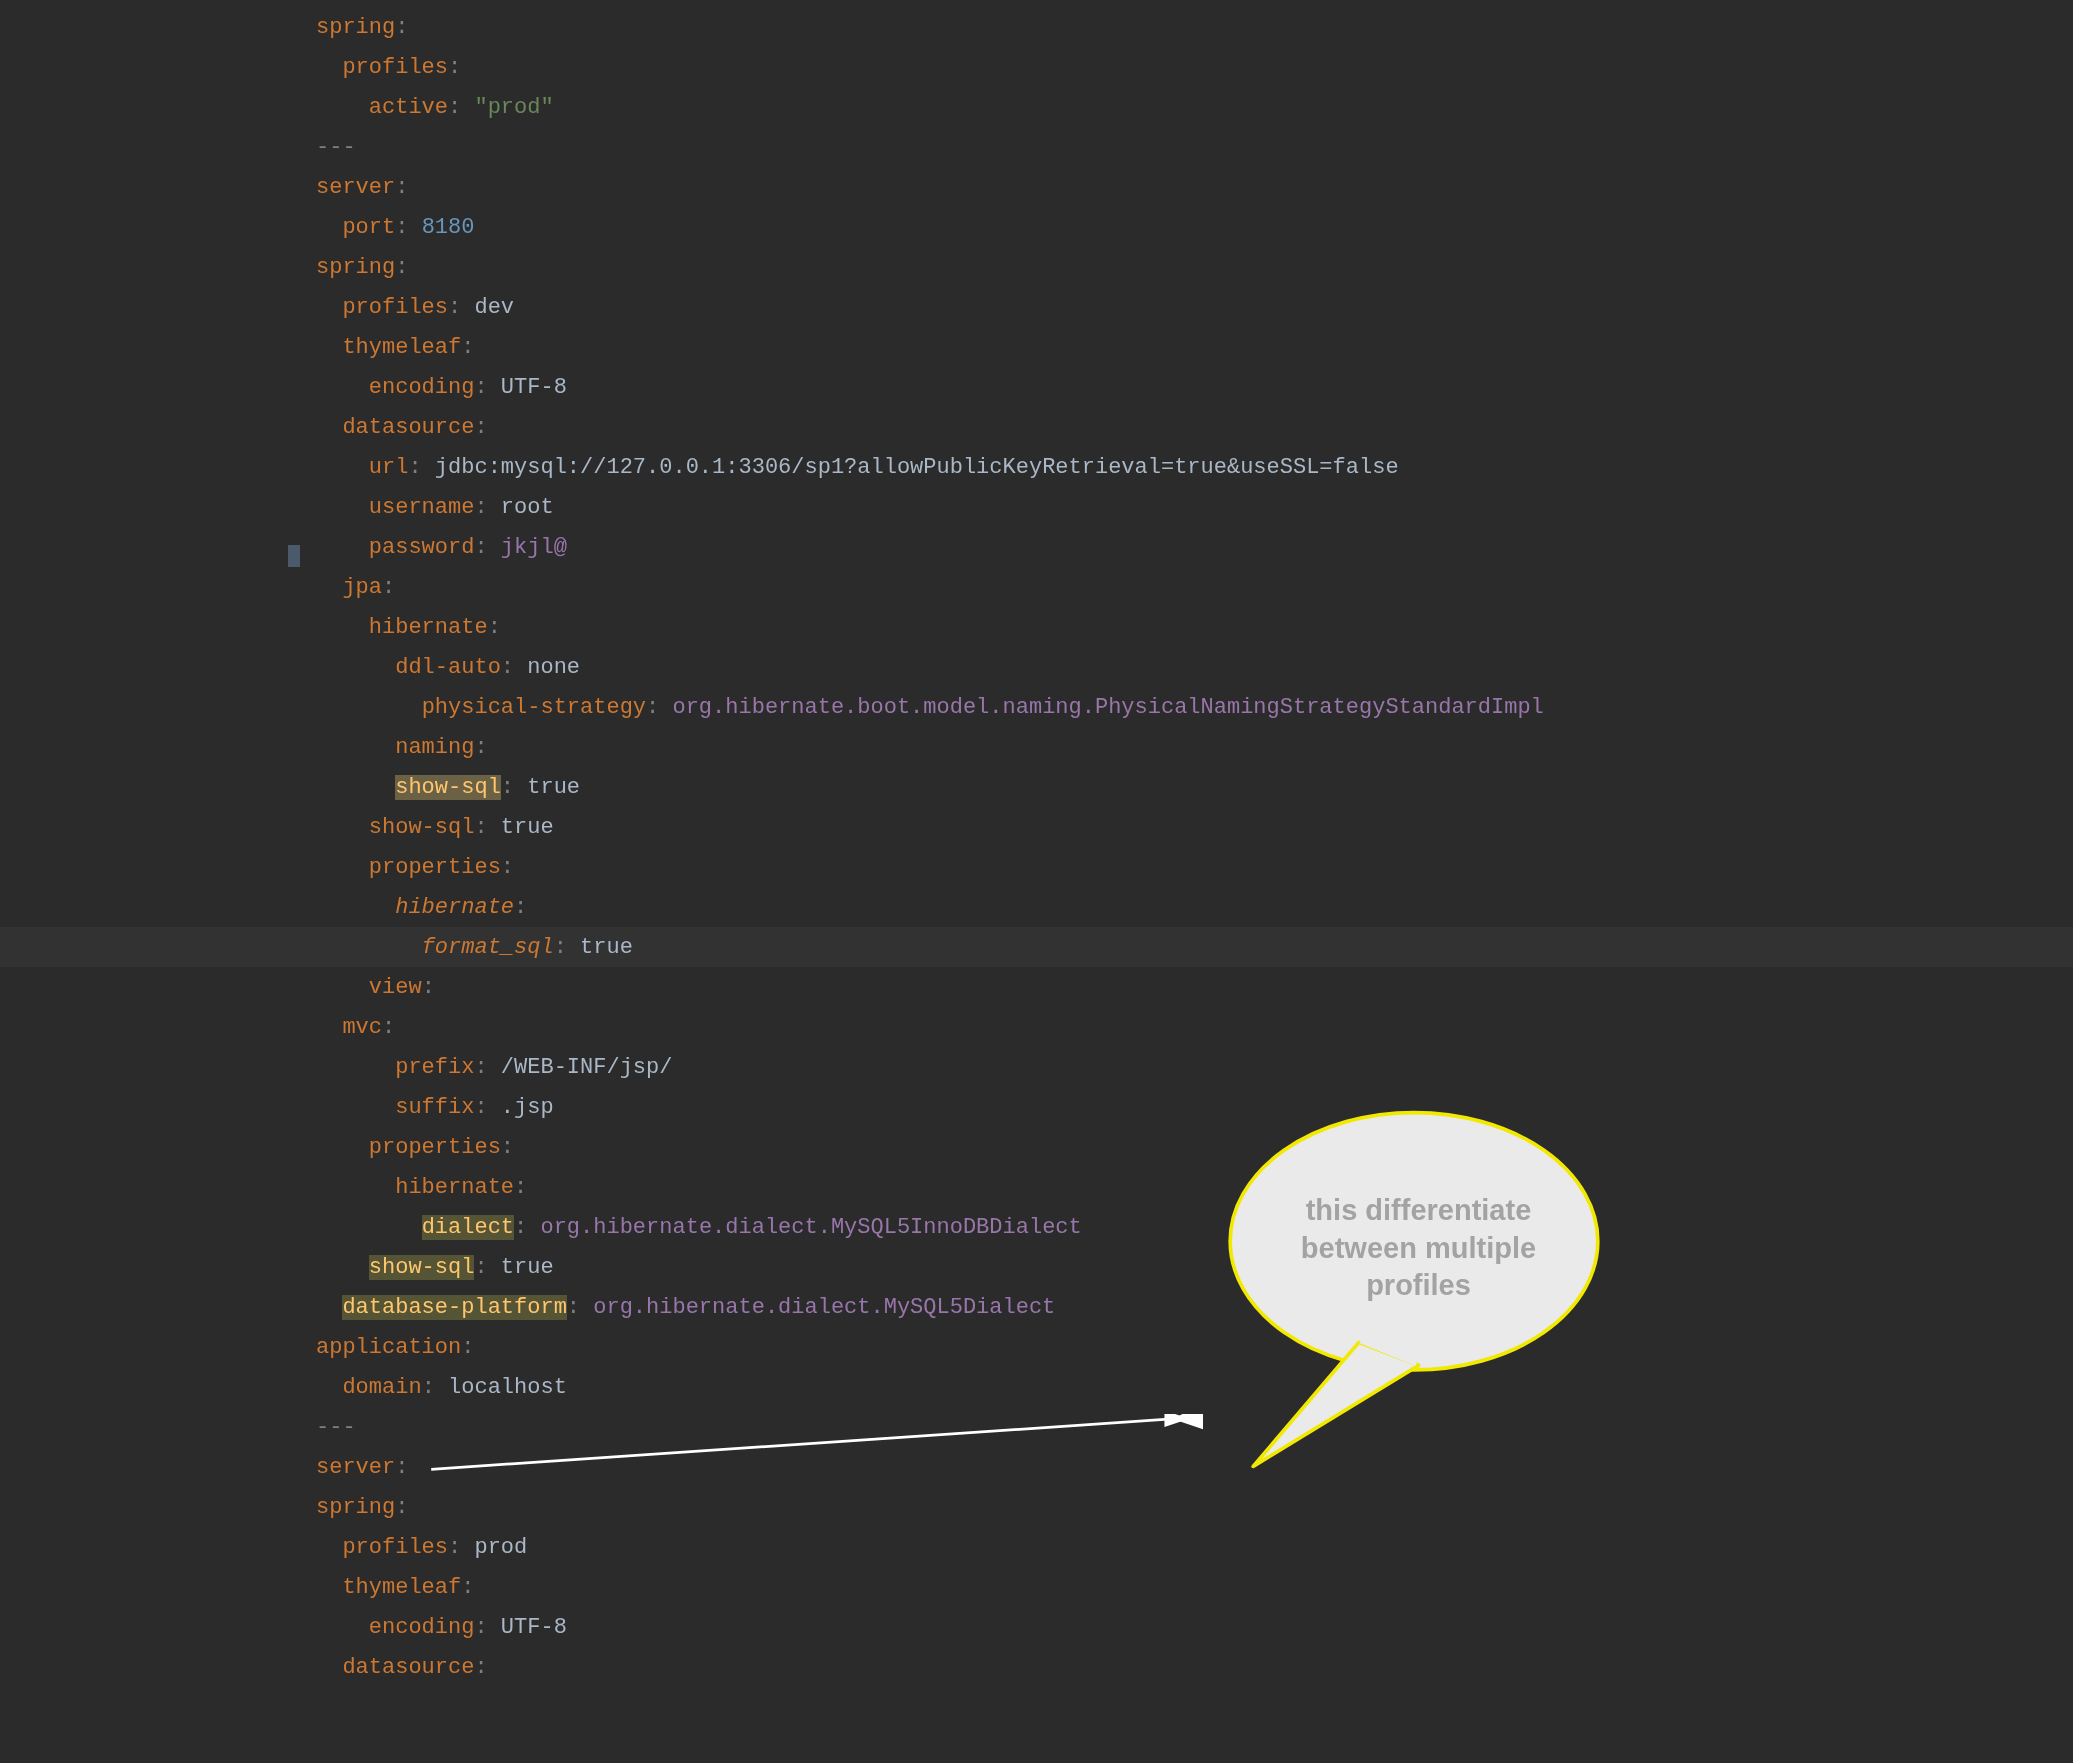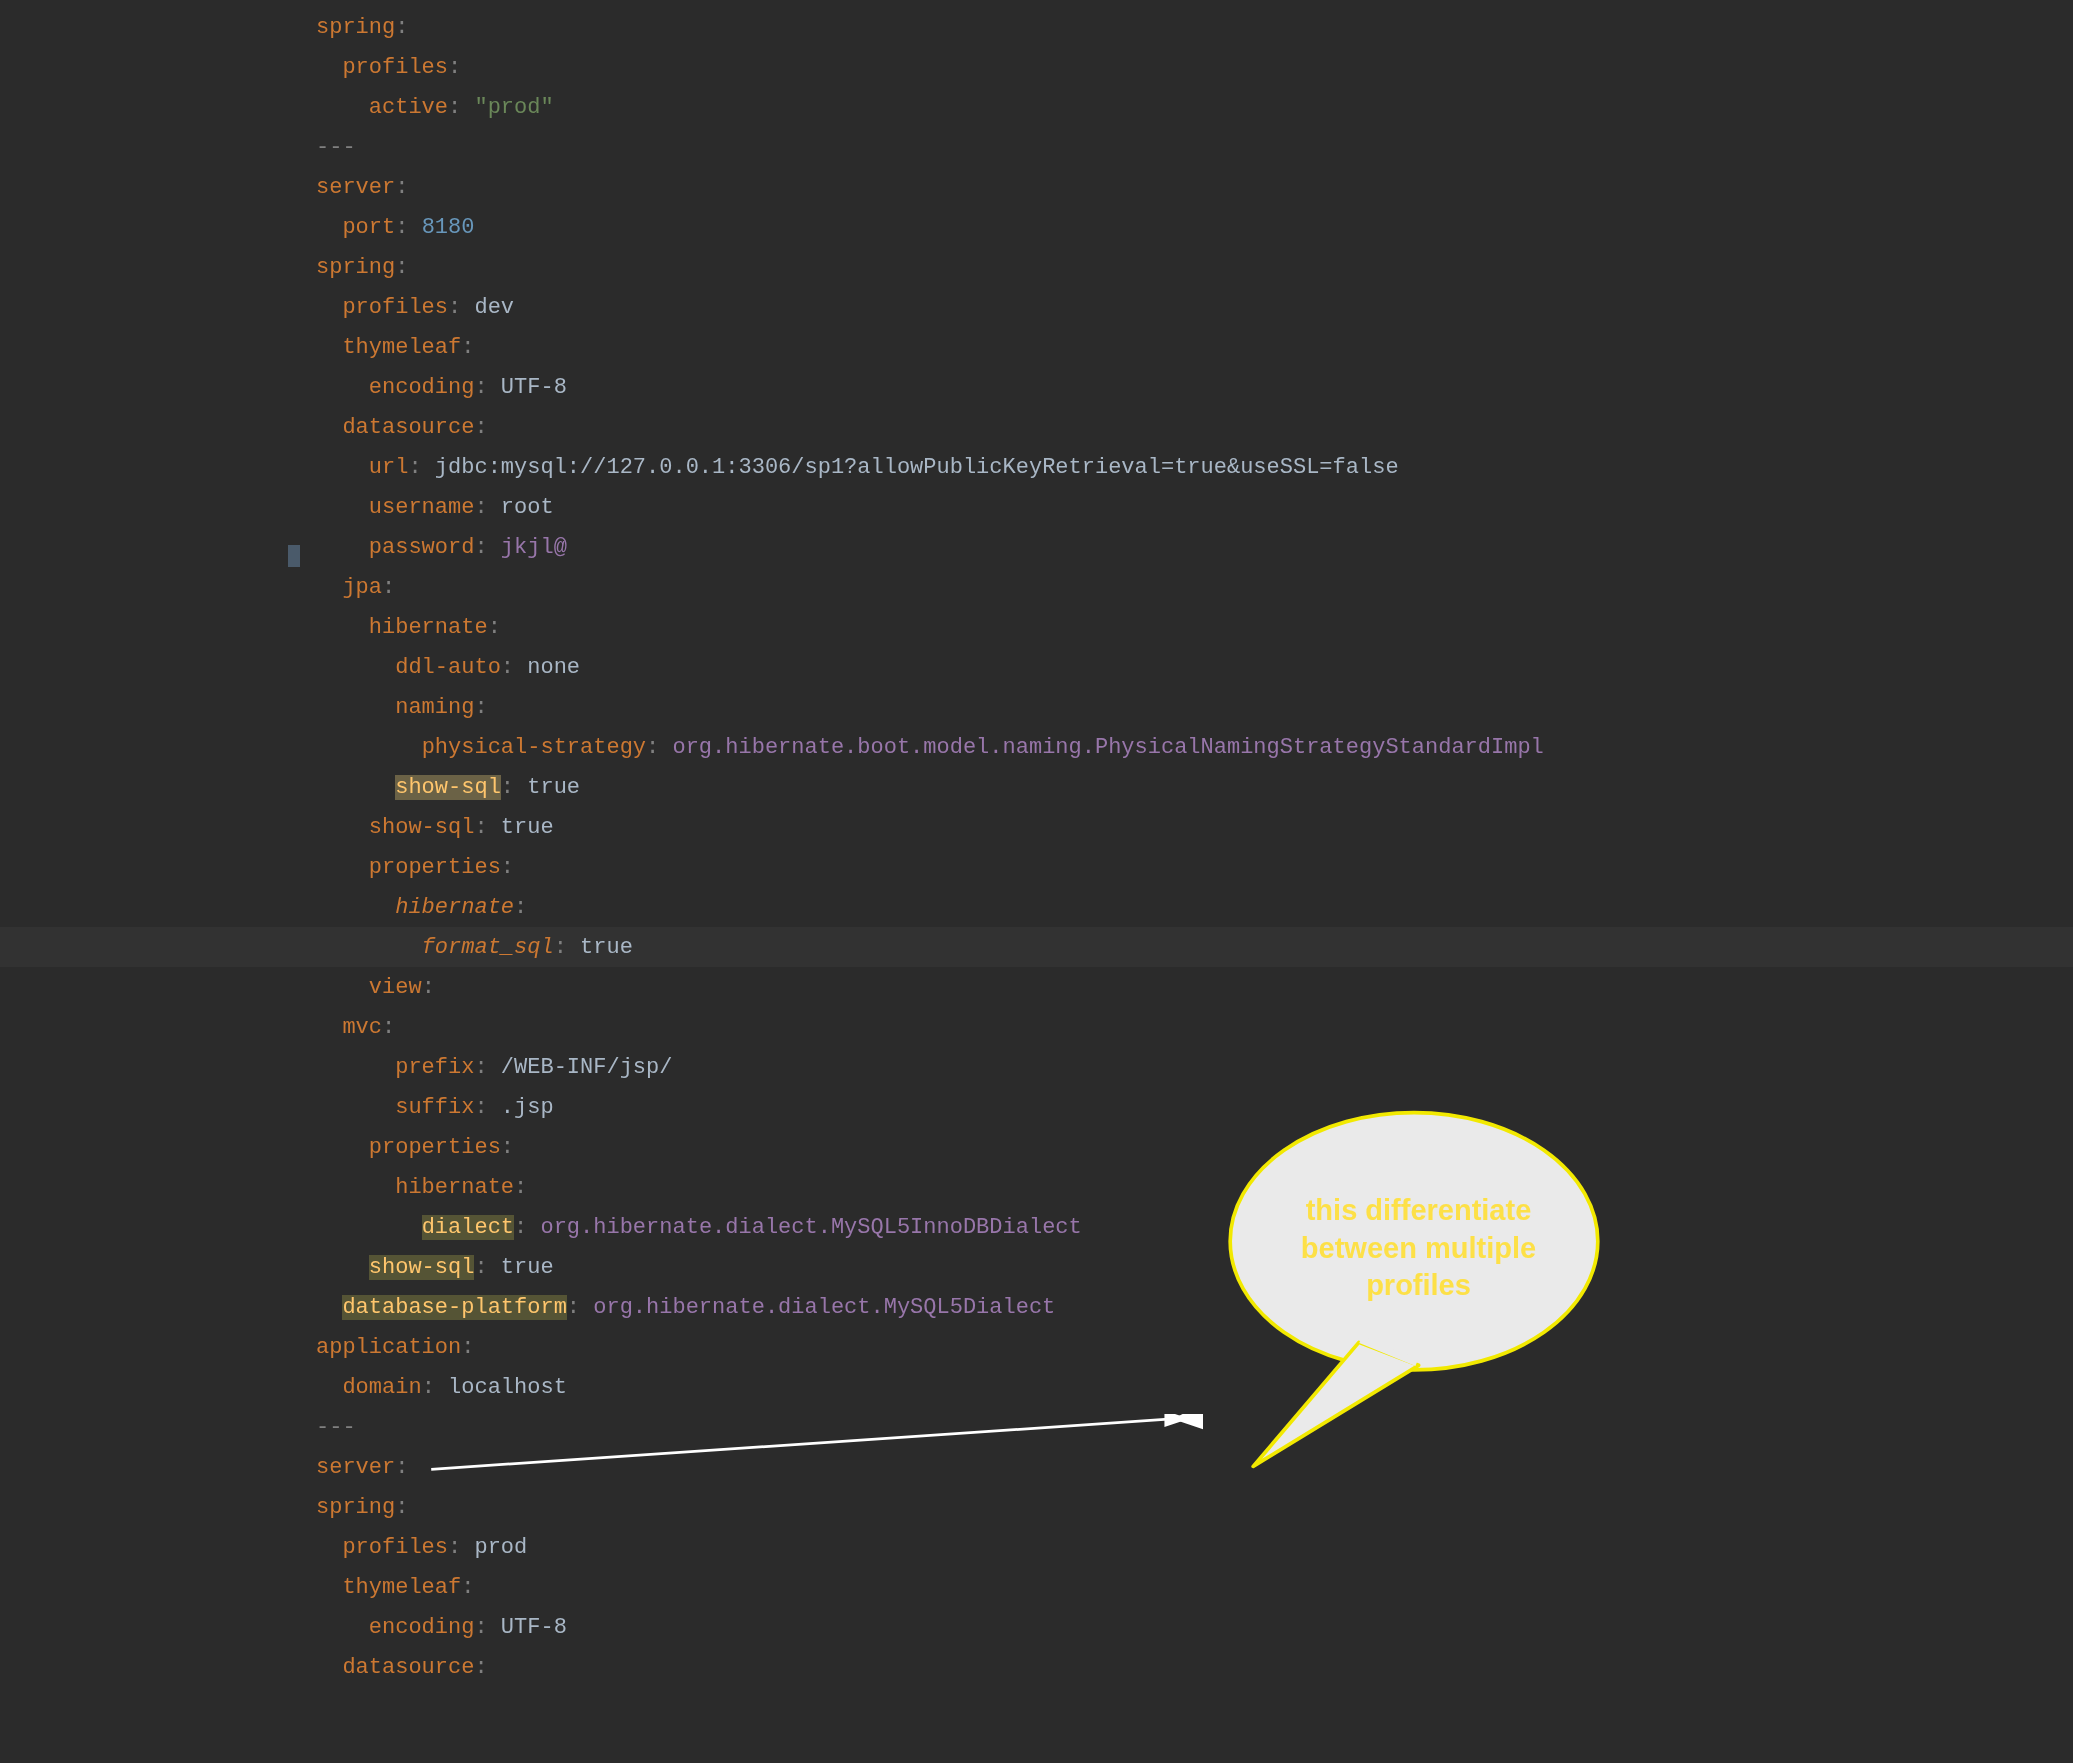--- a/index.html
+++ b/index.html
@@ -56,21 +56,21 @@
   }
   .bubble svg { overflow: visible; }
   .bubble-text {
     position: absolute;
     left: 1276px;
     top: 1192px;
     width: 285px;
     font-family: "Helvetica Neue", Arial, sans-serif;
     font-size: 29px;
     font-weight: 600;
-    color: #fde047;
+    color: #a3a3a3;
     text-align: center;
     line-height: 1.3;
     pointer-events: none;
   }
   .arrow {
     position: absolute;
     left: 422px;
     top: 1414px;
     pointer-events: none;
   }
@@ -91,22 +91,22 @@
       <div class="line"><span><span>  </span><span class="k">profiles</span><span class="c">: </span><span class="v">dev</span></span></div>
       <div class="line"><span><span>  </span><span class="k">thymeleaf</span><span class="c">:</span></span></div>
       <div class="line"><span><span>  </span><span>  </span><span class="k">encoding</span><span class="c">: </span><span class="v">UTF-8</span></span></div>
       <div class="line"><span><span>  </span><span class="k">datasource</span><span class="c">:</span></span></div>
       <div class="line"><span><span>  </span><span>  </span><span class="k">url</span><span class="c">: </span><span class="v">jdbc:mysql://127.0.0.1:3306/sp1?allowPublicKeyRetrieval=true&amp;useSSL=false</span></span></div>
       <div class="line"><span><span>  </span><span>  </span><span class="k">username</span><span class="c">: </span><span class="v">root</span></span></div>
       <div class="line"><span><span>  </span><span>  </span><span class="k">password</span><span class="c">: </span><span class="id">jkjl@</span></span></div>
       <div class="line"><span><span>  </span><span class="k">jpa</span><span class="c">:</span></span></div>
       <div class="line"><span><span>  </span><span>  </span><span class="k">hibernate</span><span class="c">:</span></span></div>
       <div class="line"><span><span>  </span><span>  </span><span>  </span><span class="k">ddl-auto</span><span class="c">: </span><span class="v">none</span></span></div>
+      <div class="line"><span><span>  </span><span>  </span><span>  </span><span>  </span><span class="k">physical-strategy</span><span class="c">: </span><span class="id">org.hibernate.boot.model.naming.PhysicalNamingStrategyStandardImpl</span></span></div>
       <div class="line"><span><span>  </span><span>  </span><span>  </span><span class="k">naming</span><span class="c">:</span></span></div>
-      <div class="line"><span><span>  </span><span>  </span><span>  </span><span>  </span><span class="k">physical-strategy</span><span class="c">: </span><span class="id">org.hibernate.boot.model.naming.PhysicalNamingStrategyStandardImpl</span></span></div>
       <div class="line"><span><span>  </span><span>  </span><span>  </span><span class="hl">show-sql</span><span class="c">: </span><span class="v">true</span></span></div>
       <div class="line"><span><span>  </span><span>  </span><span class="k">show-sql</span><span class="c">: </span><span class="v">true</span></span></div>
       <div class="line"><span><span>  </span><span>  </span><span class="k">properties</span><span class="c">:</span></span></div>
       <div class="line"><span><span>  </span><span>  </span><span>  </span><span class="k it">hibernate</span><span class="c">:</span></span></div>
       <div class="line current"><span><span>  </span><span>  </span><span>  </span><span>  </span><span class="k it">format_sql</span><span class="c">: </span><span class="v">true</span></span></div>
       <div class="line"><span><span>  </span><span>  </span><span class="k">view</span><span class="c">:</span></span></div>
       <div class="line"><span><span>  </span><span class="k">mvc</span><span class="c">:</span></span></div>
       <div class="line"><span><span>  </span><span>  </span><span>  </span><span class="k">prefix</span><span class="c">: </span><span class="v">/WEB-INF/jsp/</span></span></div>
       <div class="line"><span><span>  </span><span>  </span><span>  </span><span class="k">suffix</span><span class="c">: </span><span class="v">.jsp</span></span></div>
       <div class="line"><span><span>  </span><span>  </span><span class="k">properties</span><span class="c">:</span></span></div>

